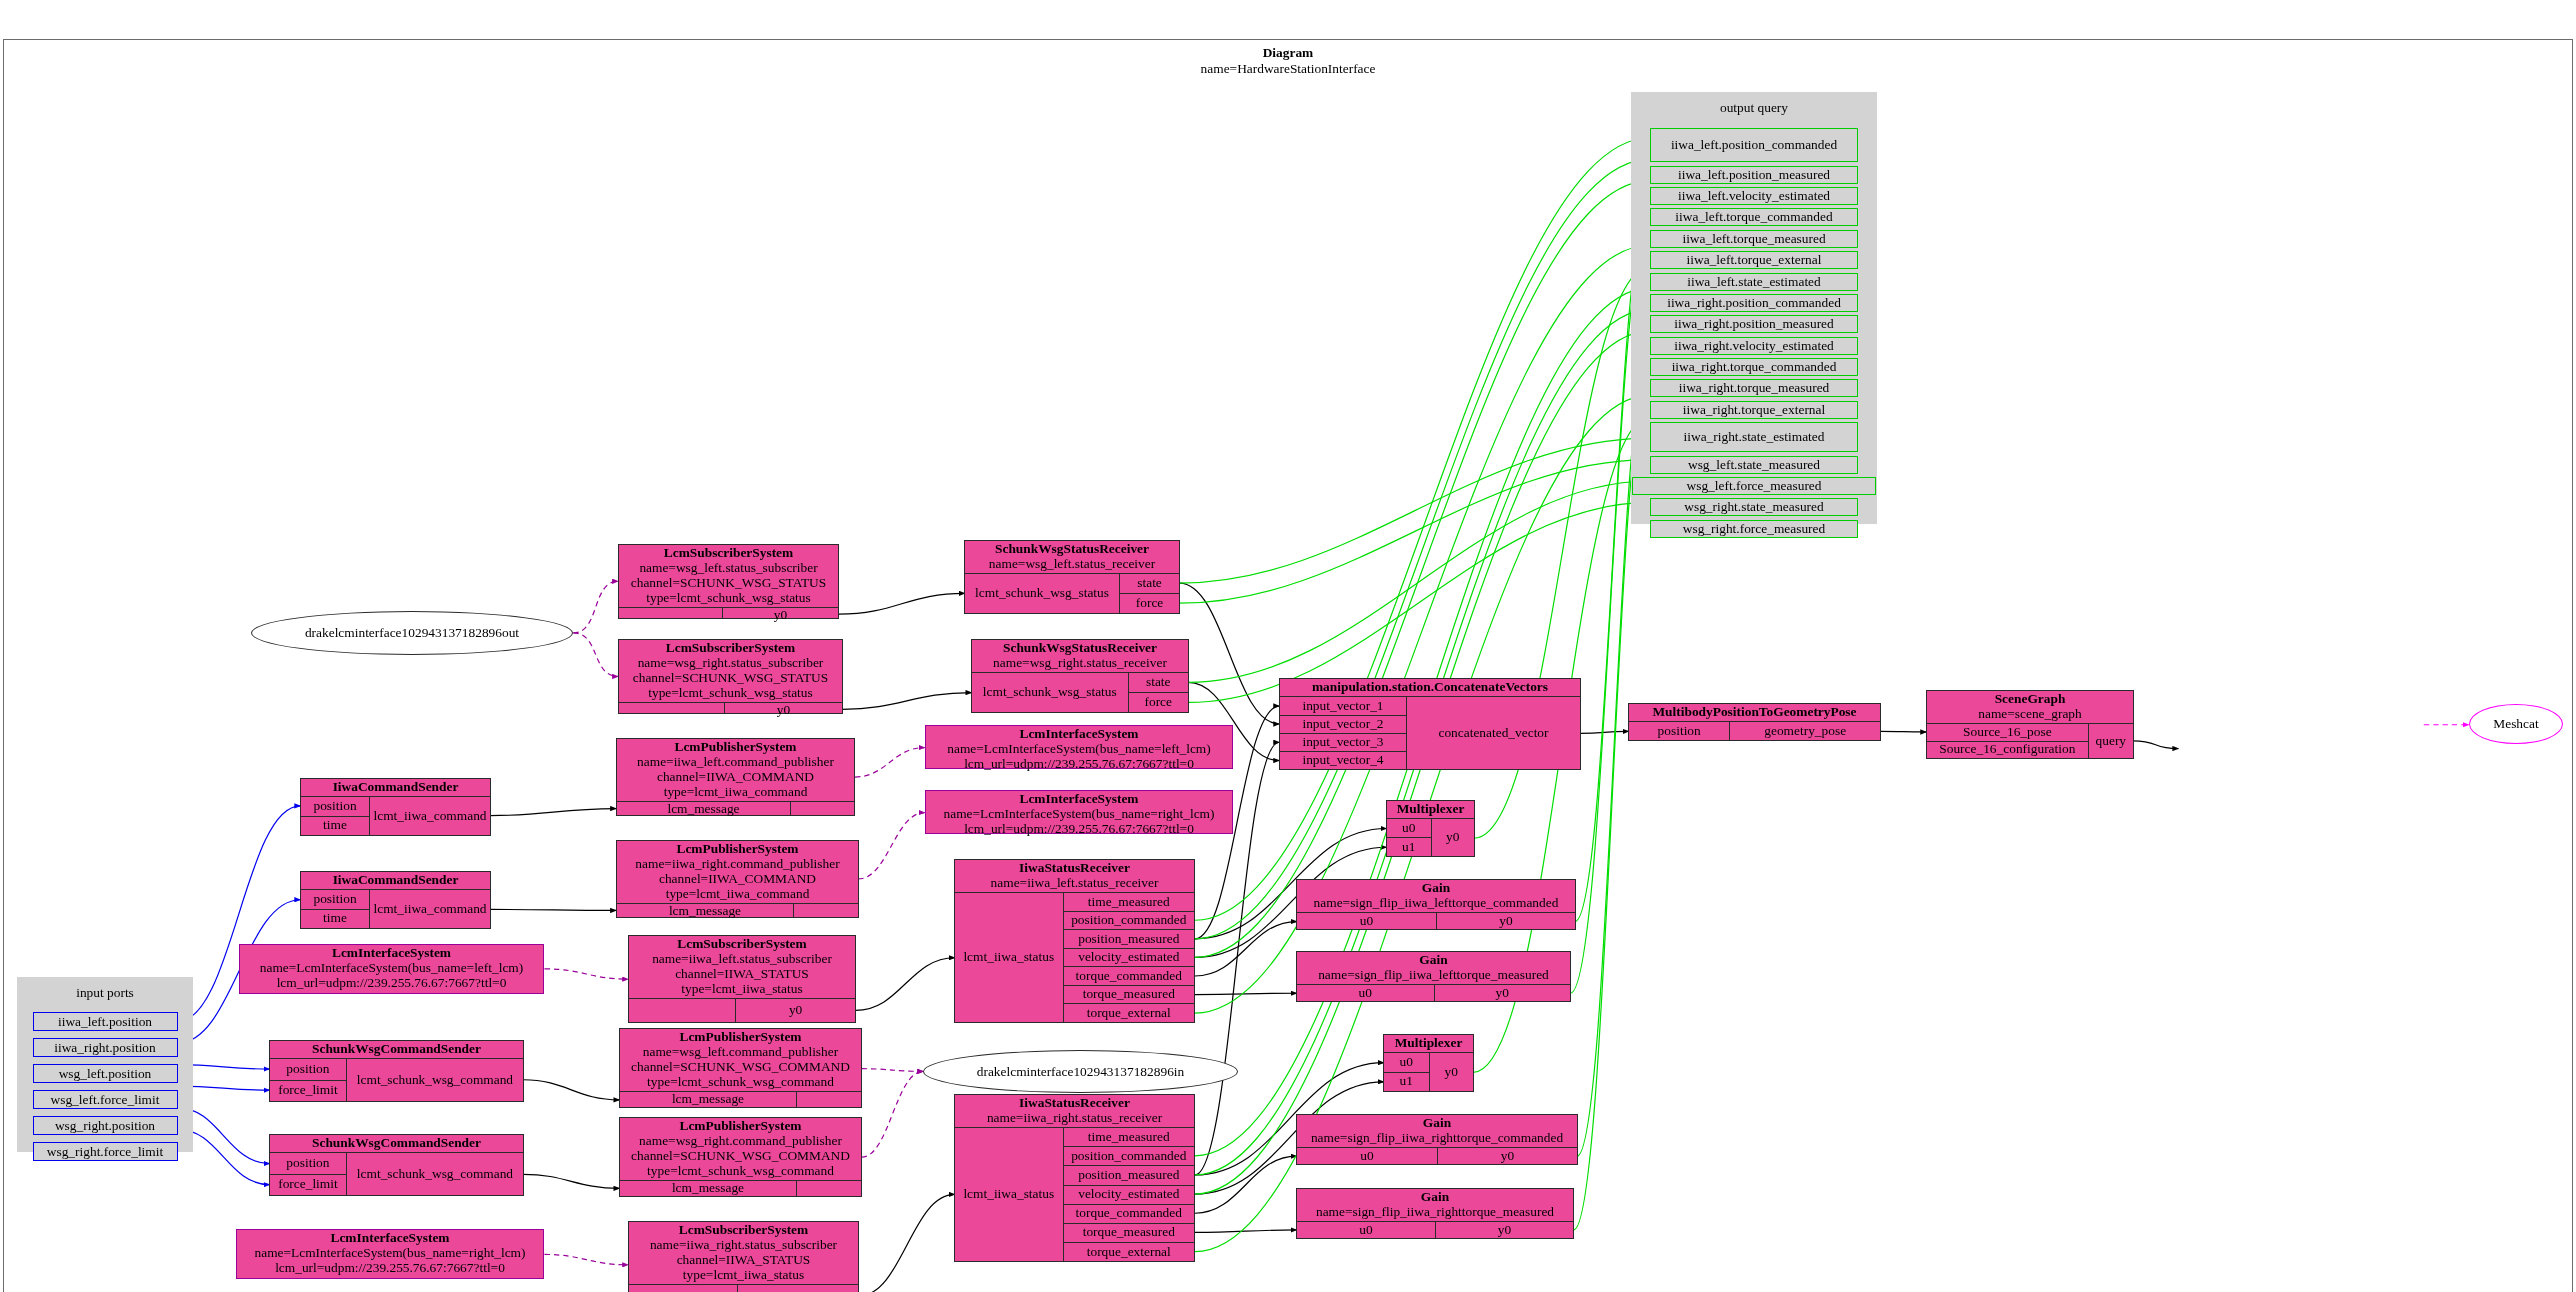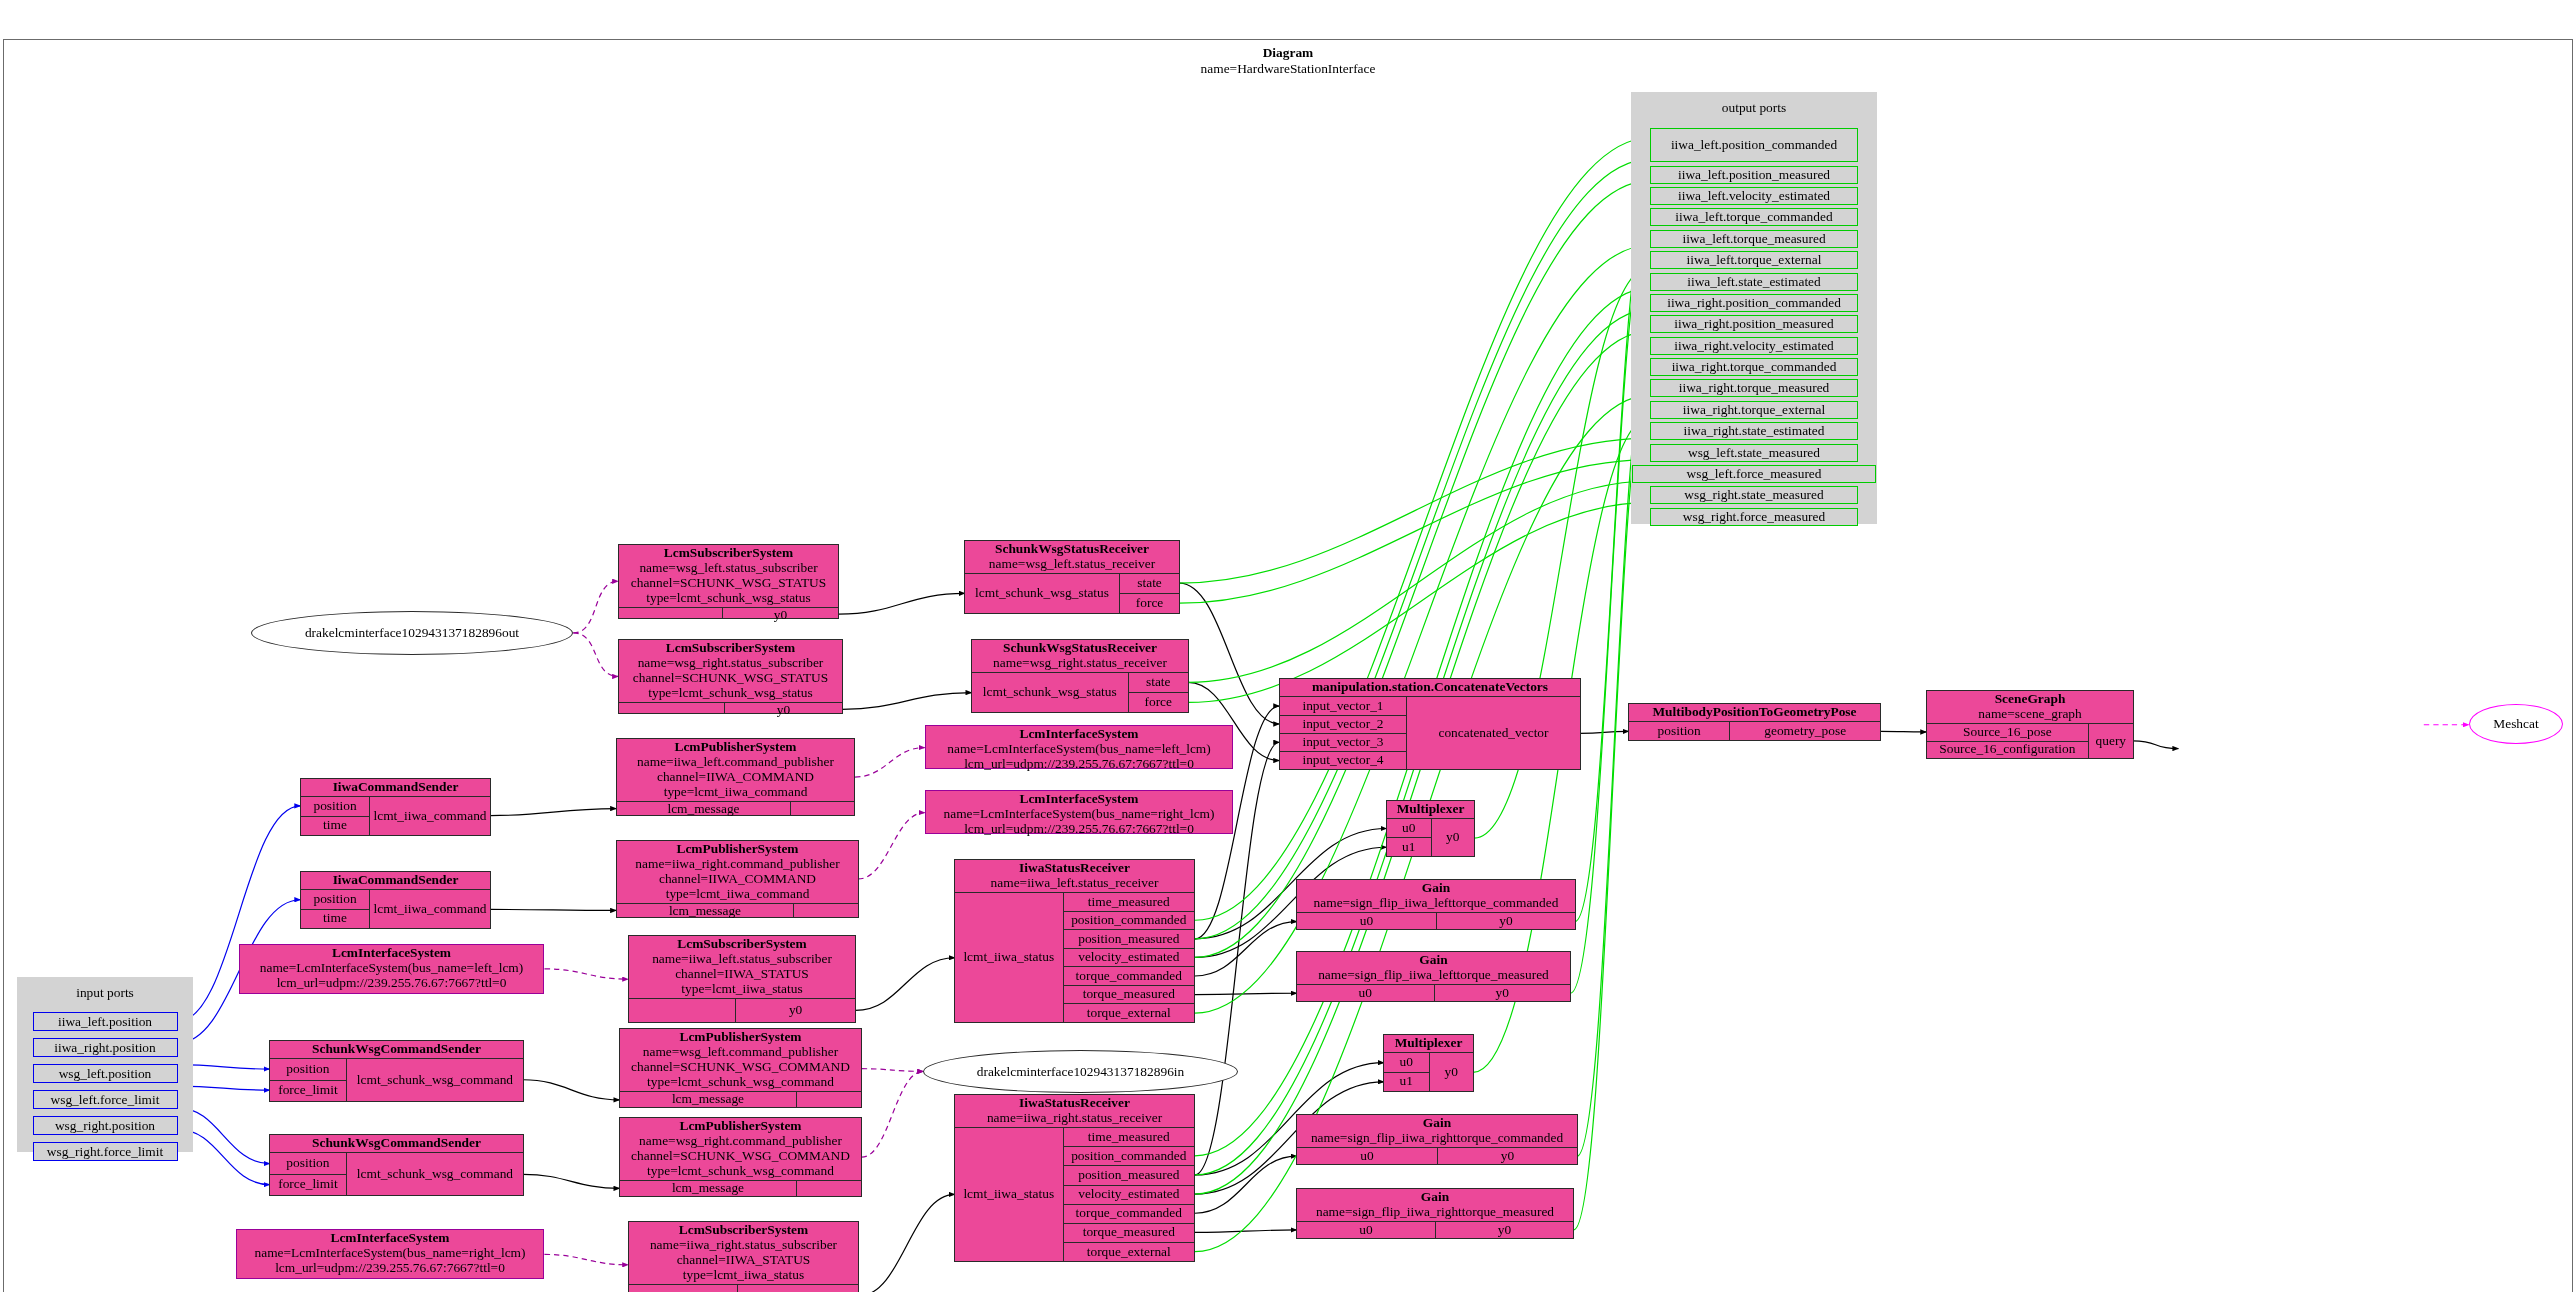--- a/index.html
+++ b/index.html
@@ -109,36 +109,36 @@
       <path d="M 1759,845.75 C 2019,845.75 2201.5,631.5 2461.5,631.5" fill="none" stroke="#00dd00" stroke-width="1.8" marker-end="url(#arr-green)"></path>
       <path d="M 1772,963.75 C 2032,963.75 2201.5,663.5 2461.5,663.5" fill="none" stroke="#00dd00" stroke-width="1.8" marker-end="url(#arr-green)"></path>
       <path d="M 1772,993.75 C 2032,993.75 2201.5,695.5 2461.5,695.5" fill="none" stroke="#00dd00" stroke-width="1.8" marker-end="url(#arr-green)"></path>
     </svg>
     <div class="frame"></div>
   <div id="title">
     <div class="b">Diagram</div>
     <div>name=HardwareStationInterface</div>
   </div>
 <div class="panel" style="left: 1631px; top: 56px; width: 246px; height: 432px;">
-      <div class="plabel">output ports</div>
+      <div class="plabel">output query</div>
       <div class="pitems" style="margin-top: 12.7px; gap: 3.4px;">
         <div class="pitem green" style="width: 208px; height: 34px;">iiwa_left.position_commanded</div>
         <div class="pitem green" style="width: 208px; height: 18px;">iiwa_left.position_measured</div>
         <div class="pitem green" style="width: 208px; height: 18px;">iiwa_left.velocity_estimated</div>
         <div class="pitem green" style="width: 208px; height: 18px;">iiwa_left.torque_commanded</div>
         <div class="pitem green" style="width: 208px; height: 18px;">iiwa_left.torque_measured</div>
         <div class="pitem green" style="width: 208px; height: 18px;">iiwa_left.torque_external</div>
         <div class="pitem green" style="width: 208px; height: 18px;">iiwa_left.state_estimated</div>
         <div class="pitem green" style="width: 208px; height: 18px;">iiwa_right.position_commanded</div>
         <div class="pitem green" style="width: 208px; height: 18px;">iiwa_right.position_measured</div>
         <div class="pitem green" style="width: 208px; height: 18px;">iiwa_right.velocity_estimated</div>
         <div class="pitem green" style="width: 208px; height: 18px;">iiwa_right.torque_commanded</div>
         <div class="pitem green" style="width: 208px; height: 18px;">iiwa_right.torque_measured</div>
         <div class="pitem green" style="width: 208px; height: 18px;">iiwa_right.torque_external</div>
-        <div class="pitem green" style="width: 208px; height: 18px;">iiwa_right.state_estimated</div>
+        <div class="pitem green" style="width: 208px; height: 30px;">iiwa_right.state_estimated</div>
         <div class="pitem green" style="width: 208px; height: 18px;">wsg_left.state_measured</div>
         <div class="pitem green" style="width: 244px; height: 18px; text-align: center;">wsg_left.force_measured</div>
         <div class="pitem green" style="width: 208px; height: 18px;">wsg_right.state_measured</div>
         <div class="pitem green" style="width: 208px; height: 18px;">wsg_right.force_measured</div>
       </div>
     </div>
     <div class="panel" style="left: 17px; top: 941px; width: 176px; height: 175px;">
       <div class="plabel">input ports</div>
       <div class="pitems" style="margin-top: 12px; gap: 7px;">
         <div class="pitem blue" style="width: 145px; height: 19px;">iiwa_left.position</div>

